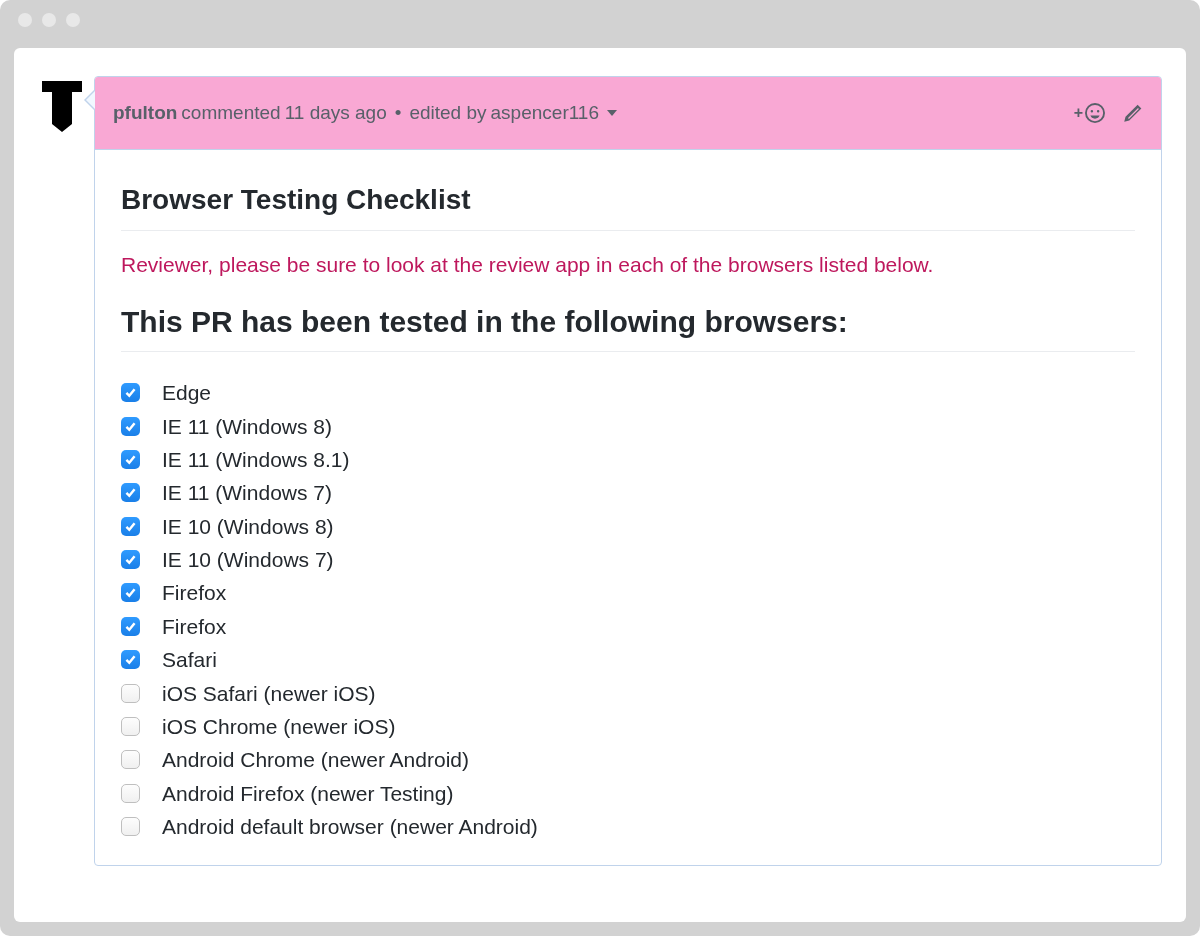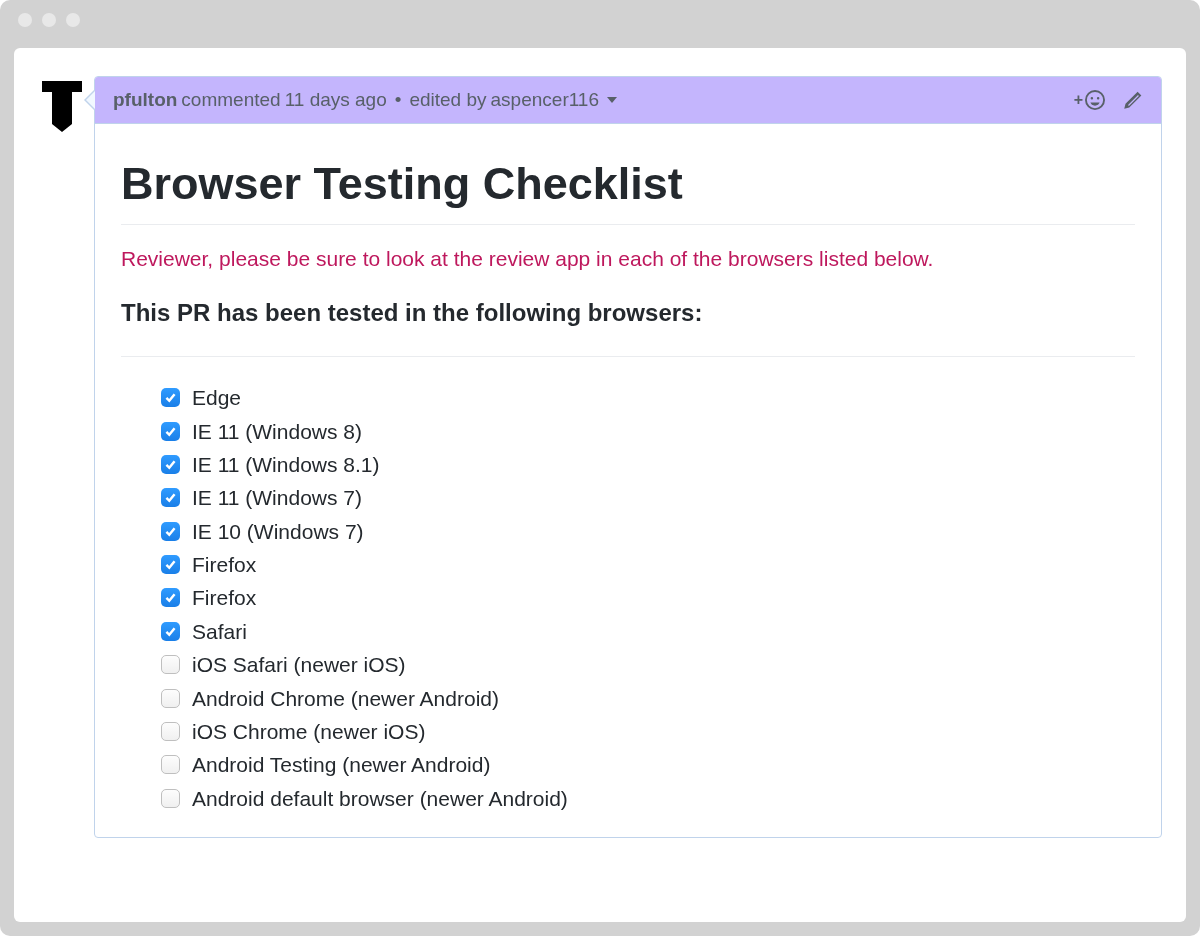--- a/index.html
+++ b/index.html
@@ -57,23 +57,23 @@
   .comment-wrap {
     position: relative;
     flex: 1;
   }
   .comment-box {
     border: 1px solid #c0d3eb;
     border-radius: 4px;
     overflow: hidden;
   }
   .comment-header {
-    background: #c4b5fd;
+    background: #f9a8d4;
     border-bottom: 1px solid #c0d3eb;
-    padding: 12px 18px;
+    padding: 25px 18px;
     display: flex;
     justify-content: space-between;
     color: #586069;
     font-size: 19px;
   }
   .comment-header .meta { display:flex; align-items:center; flex-wrap:wrap; gap:4px; }
   .comment-header .author { color:#586069; font-weight:600; }
   .comment-header .dot { margin: 0 4px; }
   .caret-down {
     display:inline-block;
@@ -106,52 +106,51 @@
     width:0;height:0;
     border-top:9px solid transparent;
     border-bottom:9px solid transparent;
     border-right:9px solid #f1f8ff;
   }
 
   .comment-body {
     padding: 10px 26px 22px 26px;
   }
   h1.title {
-    font-size: 45px;
+    font-size: 28px;
     font-weight: 700;
     margin: 24px 0 6px 0;
     padding-bottom: 14px;
     border-bottom: 1px solid #eaecef;
     color: #24292e;
   }
   p.desc {
     font-size: 21px;
     margin: 22px 0 28px 0;
     color: #be185d;
   }
   h2.subtitle {
-    font-size: 24px;
+    font-size: 30px;
     font-weight: 700;
     margin: 26px 0 20px 0;
-    padding-bottom: 29px;
+    padding-bottom: 12px;
     border-bottom: 1px solid #eaecef;
   }
   ul.checklist {
     list-style:none;
     padding:0;
     margin: 24px 0 0 0;
   }
   ul.checklist li {
     display:flex;
     align-items:center;
-    gap:12px;
+    gap:22px;
     font-size:21px;
     line-height: 1.0;
     padding: 6.2px 0;
-    margin-left: 40px;
   }
   .cb {
     width:19px;
     height:19px;
     border-radius:5px;
     flex:0 0 19px;
     display:flex;
     align-items:center;
     justify-content:center;
   }
@@ -255,20 +254,28 @@
                     </svg>
                   </span>
                   <span>IE 11 (Windows 7)</span>
                 </li>
                 <li>
                   <span class="cb checked">
                     <svg viewBox="0 0 16 16">
                       <polyline points="3,8.5 6.5,12 13,4"></polyline>
                     </svg>
                   </span>
+                  <span>IE 10 (Windows 8)</span>
+                </li>
+                <li>
+                  <span class="cb checked">
+                    <svg viewBox="0 0 16 16">
+                      <polyline points="3,8.5 6.5,12 13,4"></polyline>
+                    </svg>
+                  </span>
                   <span>IE 10 (Windows 7)</span>
                 </li>
                 <li>
                   <span class="cb checked">
                     <svg viewBox="0 0 16 16">
                       <polyline points="3,8.5 6.5,12 13,4"></polyline>
                     </svg>
                   </span>
                   <span>Firefox</span>
                 </li>
@@ -287,29 +294,29 @@
                     </svg>
                   </span>
                   <span>Safari</span>
                 </li>
                 <li>
                   <span class="cb unchecked"></span>
                   <span>iOS Safari (newer iOS)</span>
                 </li>
                 <li>
                   <span class="cb unchecked"></span>
+                  <span>iOS Chrome (newer iOS)</span>
+                </li>
+                <li>
+                  <span class="cb unchecked"></span>
                   <span>Android Chrome (newer Android)</span>
                 </li>
                 <li>
                   <span class="cb unchecked"></span>
-                  <span>iOS Chrome (newer iOS)</span>
-                </li>
-                <li>
-                  <span class="cb unchecked"></span>
-                  <span>Android Testing (newer Android)</span>
+                  <span>Android Firefox (newer Testing)</span>
                 </li>
                 <li>
                   <span class="cb unchecked"></span>
                   <span>Android default browser (newer Android)</span>
                 </li>
               </ul>
           </div>
 
         </div>
       </div>

